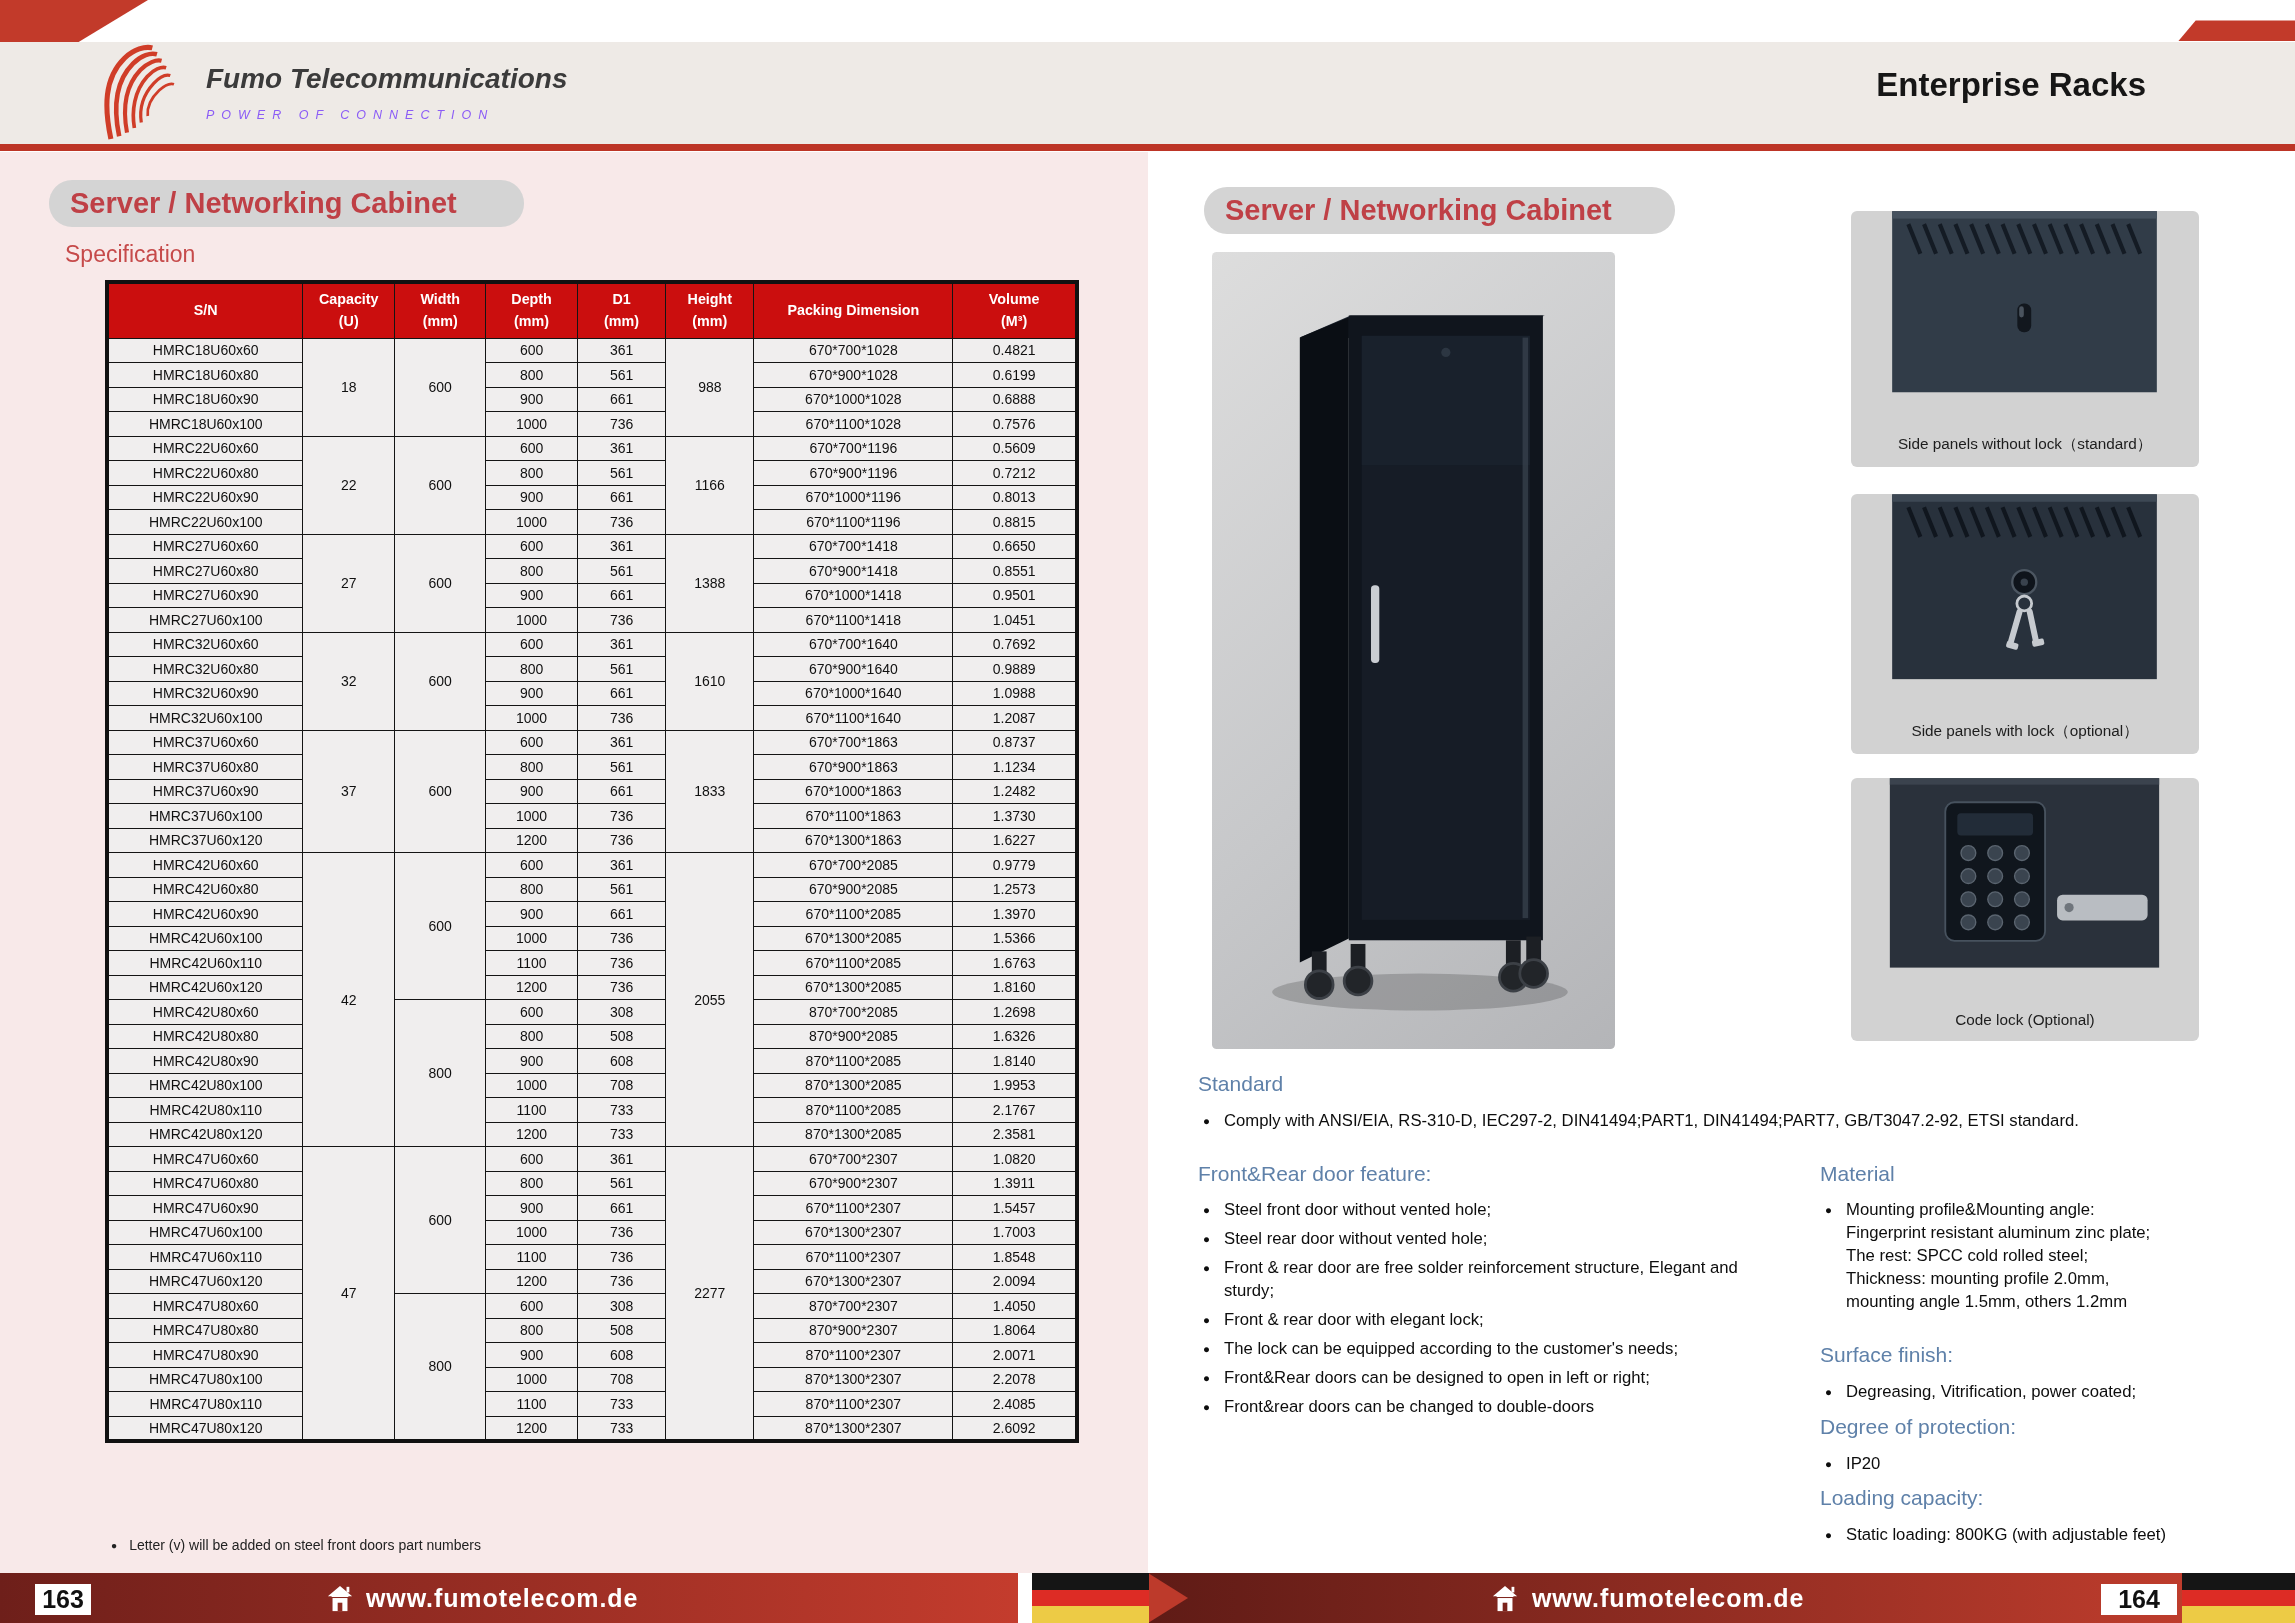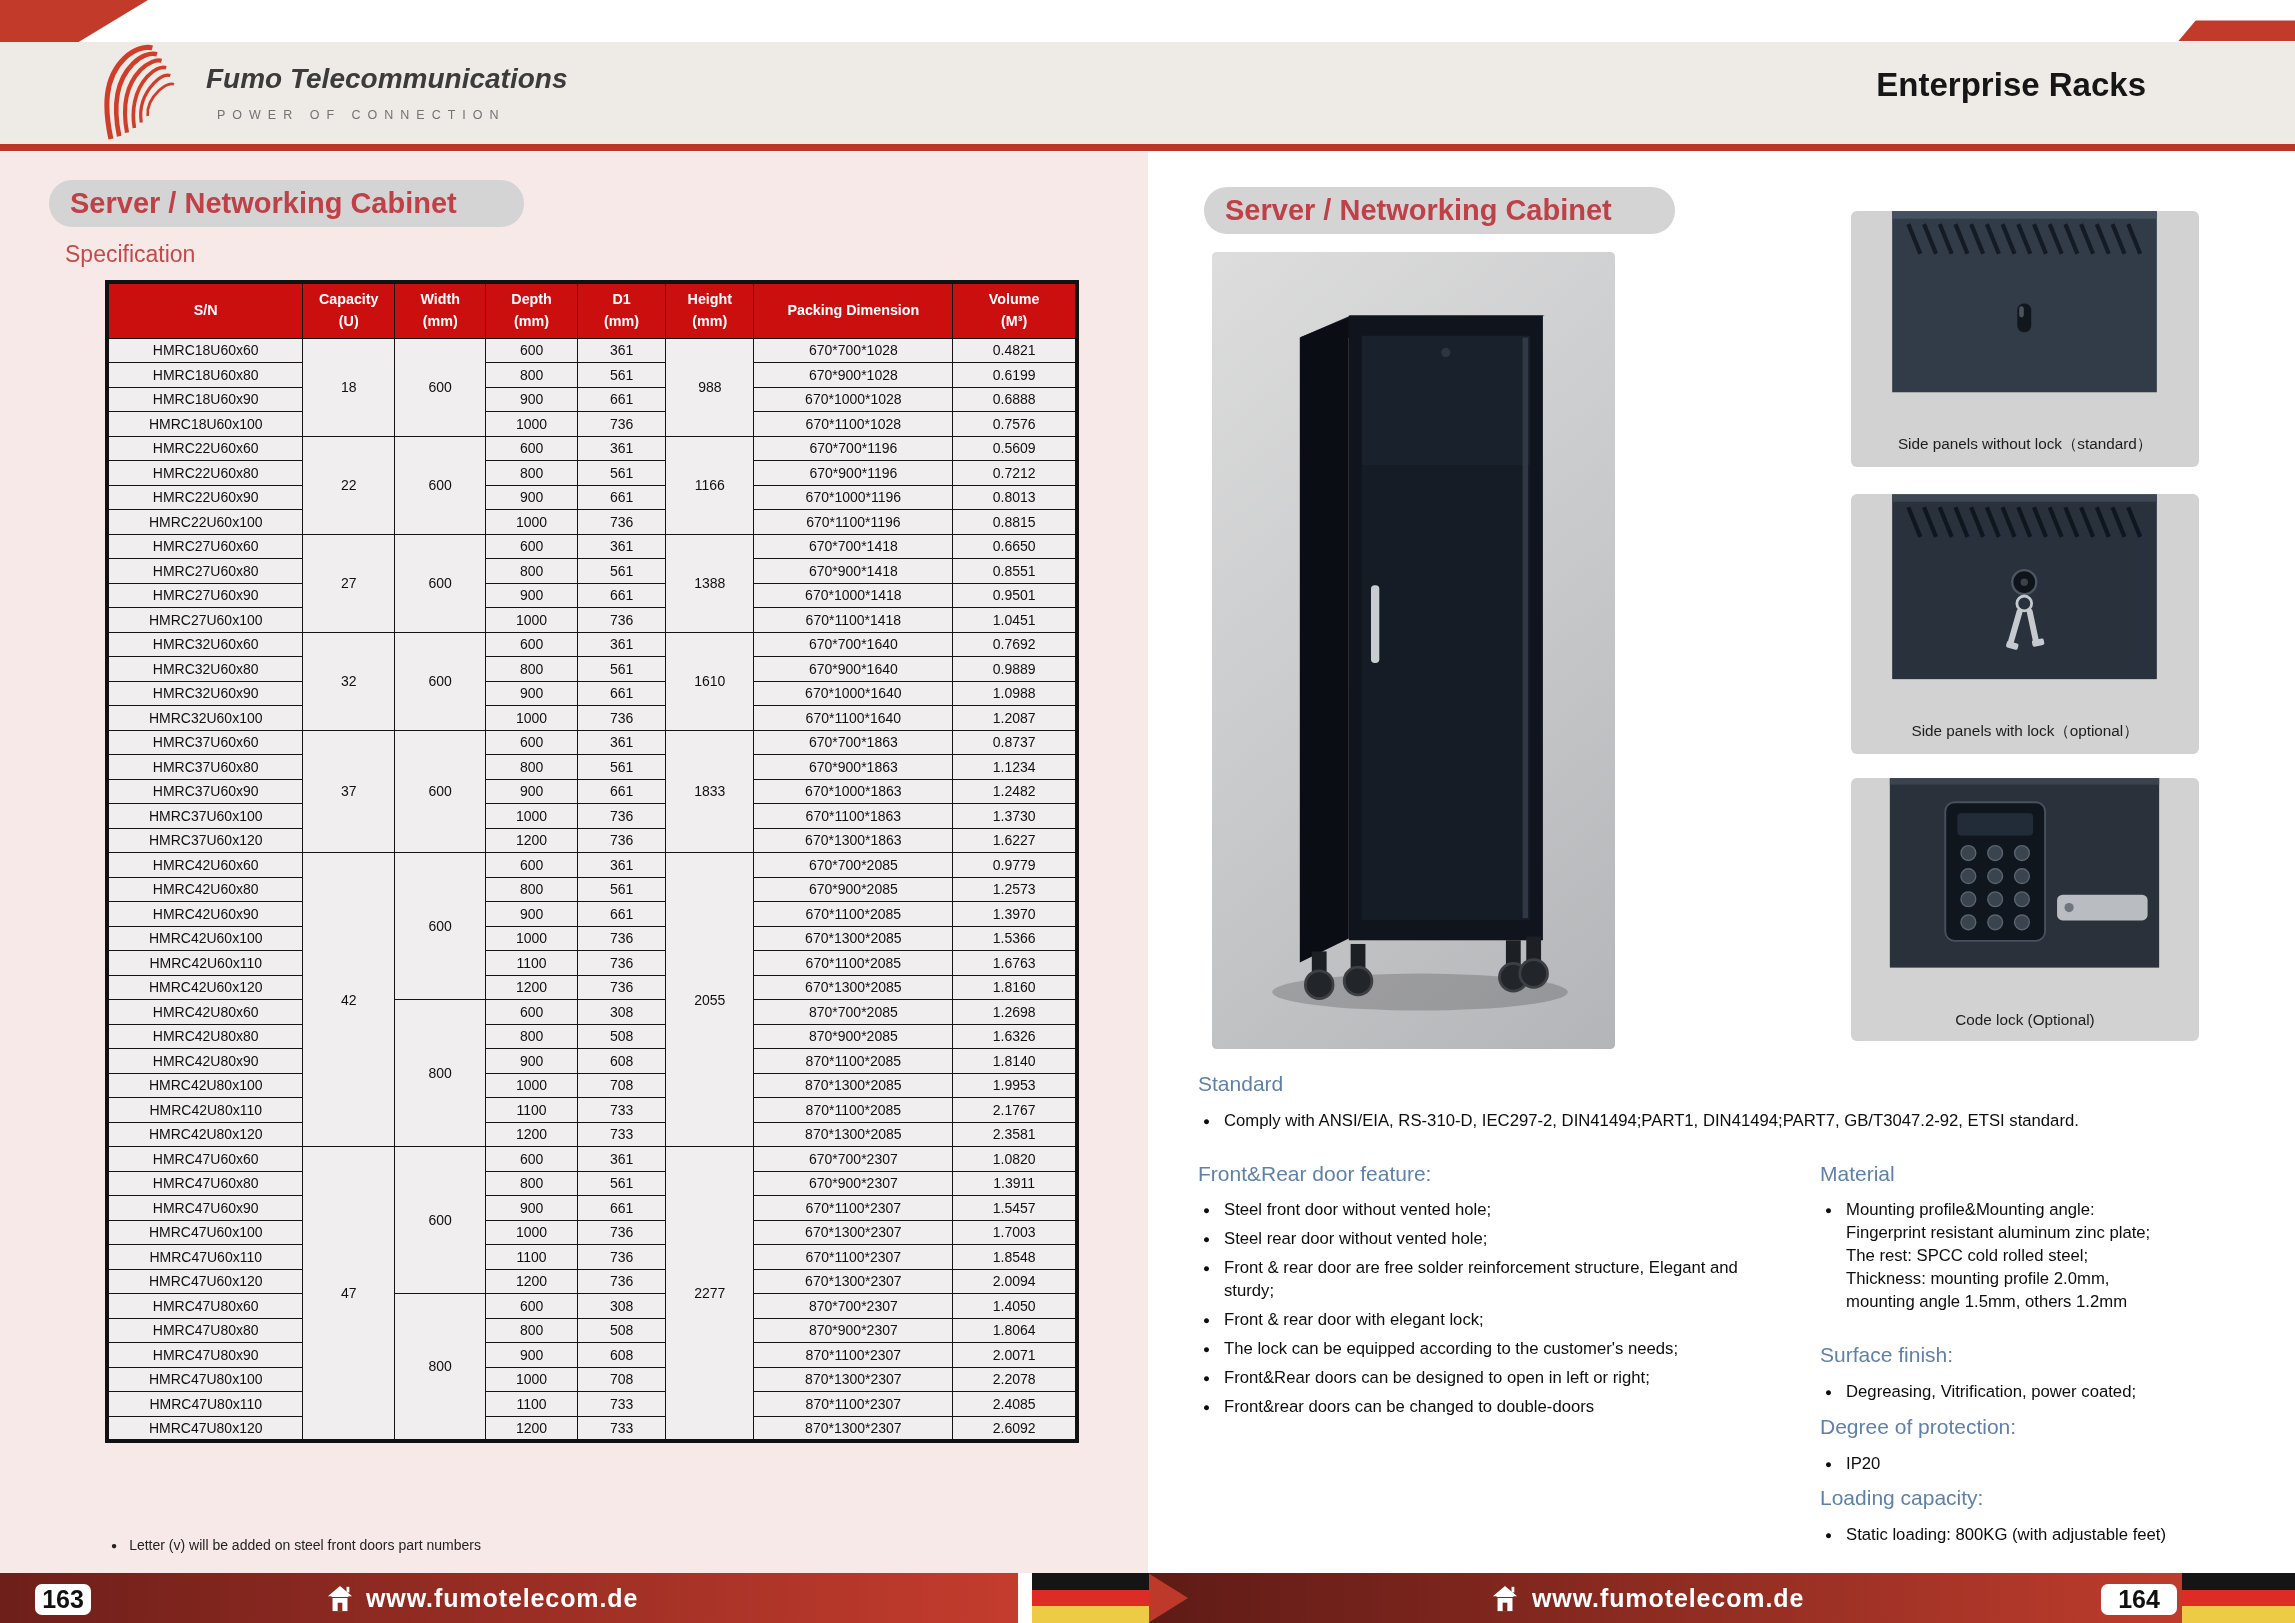--- a/index.html
+++ b/index.html
@@ -7,21 +7,21 @@
   body { position:relative; background:#ffffff; font-family:"Liberation Sans","DejaVu Sans",sans-serif; overflow:hidden; }
   .abs { position:absolute; }
 
   
   .corner-left { left:0; top:0; width:148px; height:43px; background:#c23a2a; clip-path:polygon(0 0,100% 0,52% 100%,0 100%); }
   .corner-right { left:2178px; top:20.4px; width:118px; height:21px; background:#c23a2a; clip-path:polygon(15% 0,100% 0,100% 100%,0 100%); }
 
   
   .header-band { left:0; top:42px; width:2295px; height:103px; background:#eeeae6; }
   .brand-name { left:206px; top:21px; font-family:Liberation Sans, sans-serif; font-style:italic; font-weight:bold; font-size:28px; color:#3b3b3b; white-space:nowrap; }
-  .brand-tagline { left:217px; top:66px; font-size:12.5px; letter-spacing:7px; color:#737373; white-space:nowrap; }
+  .brand-tagline { left:206px; top:66px; font-size:12.5px; letter-spacing:7px; color:#8b5cf6; white-space:nowrap;font-style:italic; }
   .page-topic { right:149px; top:24px; font-size:33px; font-weight:600; color:#161616; white-space:nowrap; }
   .red-rule { left:0; top:144px; width:2295px; height:7.4px; background:#bd3526; }
 
   
   .left-page { left:0; top:152px; width:1148px; height:1421px; background:#f8e9e9; }
   .badge { background:#d4d4d4; border-radius:23px; height:47px; display:flex; align-items:center; padding:0 21px; font-weight:bold; font-size:29px; color:#bf4046; white-space:nowrap; }
   .badge-left { left:49px; top:180px; width:475px; }
   .badge-right { left:1204px; top:187px; width:471px; }
   .spec-heading { left:65px; top:241px; font-size:23px; color:#c64a4a; }
 
@@ -62,21 +62,21 @@
   .standard-h { left:1198px; top:1072px; }
 
   
   .bar-left { left:0; top:1573px; width:1018px; height:50px; background:linear-gradient(90deg,#6e1f1a 0%,#c43c2d 100%); }
   .bar-right { left:1148px; top:1573px; width:1147px; height:50px; background:linear-gradient(90deg,#5f1b16 0%,#c8402f 100%); }
   .arrow-mid { left:1148px; top:1573px; width:0; height:0; border-left:40px solid #bd3a2b; border-top:25px solid transparent; border-bottom:25px solid transparent; z-index:3; }
   .flag { display:flex; flex-direction:column; z-index:3; }
   .flag div { flex:1; }
   .flag-mid { left:1032px; top:1573px; width:117px; height:50px; }
   .flag-right { left:2182px; top:1573px; width:114px; height:50px; }
-  .page-num { background:#ffffff; display:flex; align-items:center; justify-content:center; font-size:25px; font-weight:bold; color:#111; z-index:4;border-radius:7px; }
+  .page-num { background:#ffffff; display:flex; align-items:center; justify-content:center; font-size:25px; font-weight:bold; color:#111; z-index:4; }
   .page-num-left { left:35px; top:1584px; width:56px; height:31px; }
   .page-num-right { left:2101px; top:1584px; width:76px; height:31px; }
   .footer-url { top:1584px; font-size:25px; font-weight:bold; color:#ffffff; letter-spacing:0.9px; z-index:4; white-space:nowrap; }
   .url-left { left:366px; }
   .url-right { left:1532px; }
   .house { top:1584px; z-index:4; }
   .house-left { left:326px; }
   .house-right { left:1491px; }
 </style>
 </head>

